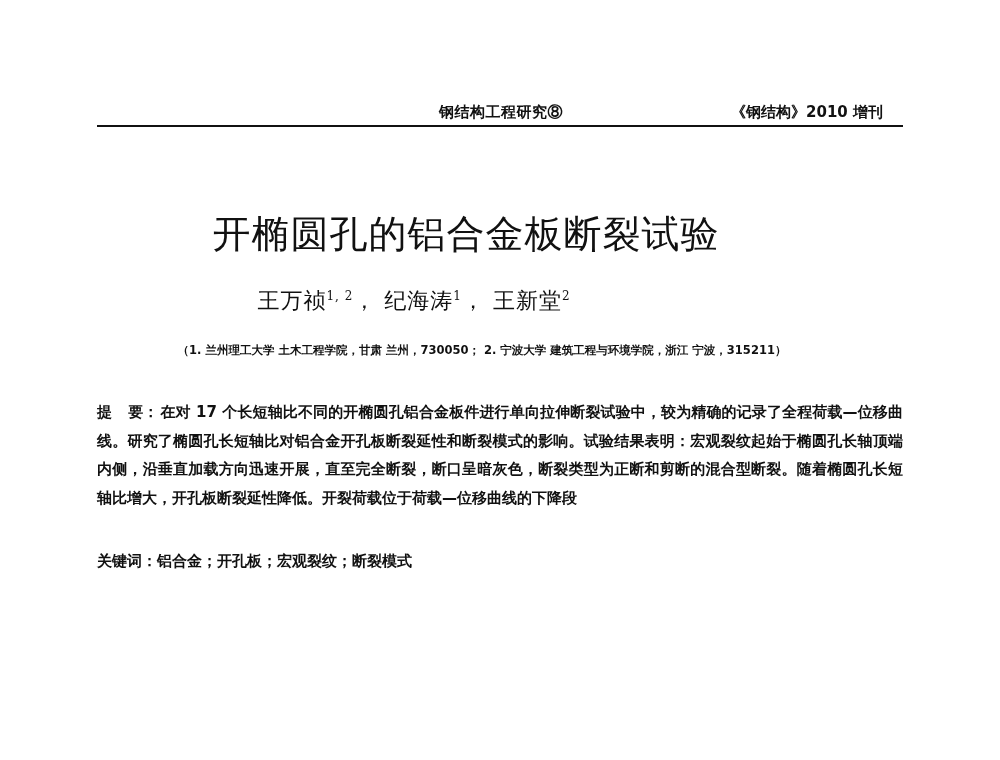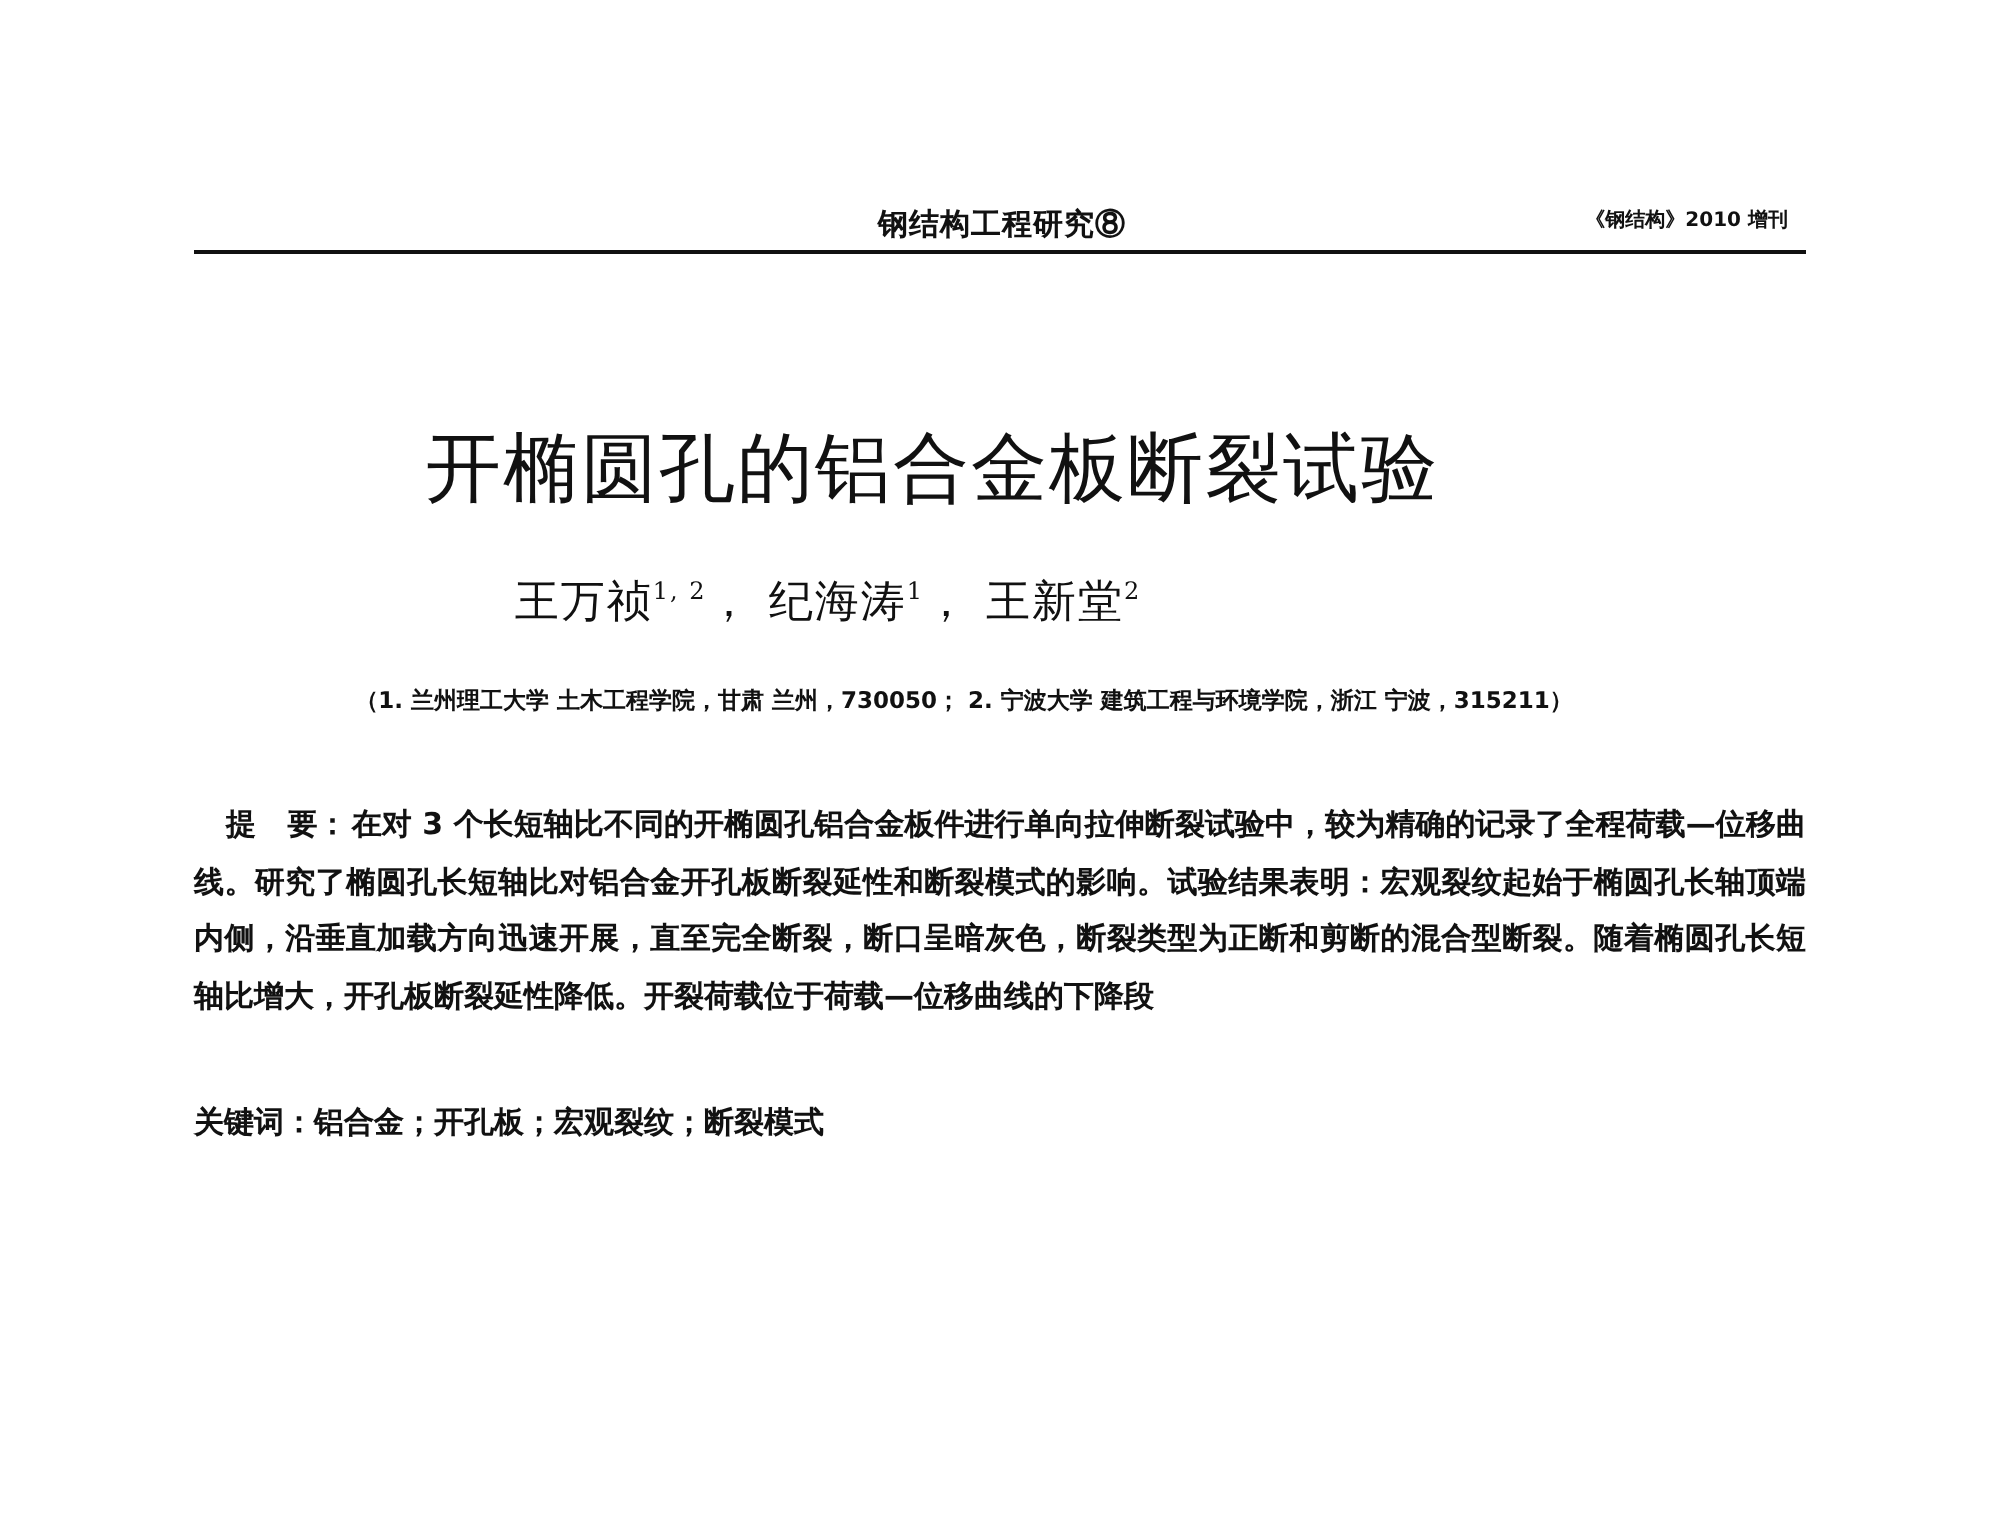--- a/index.html
+++ b/index.html
@@ -11,22 +11,22 @@
   .page { position: absolute; left: 0; top: 0; width: 1000px; height: 760px; }
 
   .running-header {
     position: absolute; left: 97px; top: 103px; width: 806px; height: 22px;
   }
   .rh-left {
     position: absolute; left: 342px; top: 0;
     font-family: Liberation Sans, sans-serif; font-weight: bold; font-size: 15px; letter-spacing: 0.5px;
   }
   .rh-right {
-    position: absolute; right: 9px; top: 0;
-    font-family: "DejaVu Sans", sans-serif; font-weight: bold; font-size: 10px;
+    position: absolute; right: 20px; top: 0;
+    font-family: "DejaVu Sans", sans-serif; font-weight: bold; font-size: 15px;
   }
   .header-rule {
     position: absolute; left: 97px; top: 125px; width: 806px; height: 2px; background: #111;
   }
 
   .title {
     position: absolute; left: 0; top: 184px; width: 932px; text-align: center;
     font-family: Liberation Sans, sans-serif; font-size: 38px; letter-spacing: 1px; font-weight: normal;
   }
 
@@ -75,21 +75,21 @@
 
   <div class="authors">
     <span>王万祯</span><sup>1, 2</sup><span>，</span>
     <span>纪海涛</span><sup>1</sup><span>，</span>
     <span>王新堂</span><sup>2</sup>
   </div>
 
   <div class="affil">（1. 兰州理工大学  土木工程学院，甘肃  兰州，730050；  2. 宁波大学  建筑工程与环境学院，浙江  宁波，315211）</div>
 
   <div class="abstract">
-    <span class="abstract-label" style="white-space:pre;margin-left:16px;">提   要：</span><span>在对 3 个长短轴比不同的开椭圆孔铝合金板件进行单向拉伸断裂试验中，较为精确的记录了全程荷载—位移曲线。研究了椭圆孔长短轴比对铝合金开孔板断裂延性和断裂模式的影响。试验结果表明：宏观裂纹起始于椭圆孔长轴顶端内侧，沿垂直加载方向迅速开展，直至完全断裂，断口呈暗灰色，断裂类型为正断和剪断的混合型断裂。随着椭圆孔长短轴比增大，开孔板断裂延性降低。开裂荷载位于荷载—位移曲线的下降段</span>
+    <span class="abstract-label" style="white-space:pre;">提   要：</span><span>在对 17 个长短轴比不同的开椭圆孔铝合金板件进行单向拉伸断裂试验中，较为精确的记录了全程荷载—位移曲线。研究了椭圆孔长短轴比对铝合金开孔板断裂延性和断裂模式的影响。试验结果表明：宏观裂纹起始于椭圆孔长轴顶端内侧，沿垂直加载方向迅速开展，直至完全断裂，断口呈暗灰色，断裂类型为正断和剪断的混合型断裂。随着椭圆孔长短轴比增大，开孔板断裂延性降低。开裂荷载位于荷载—位移曲线的下降段</span>
   </div>
 
   <div class="keywords">
     <span>关键词：</span><span>铝合金；开孔板；宏观裂纹；断裂模式</span>
   </div>
 
   <div class="body-text">
   </div>
 
 </div>

